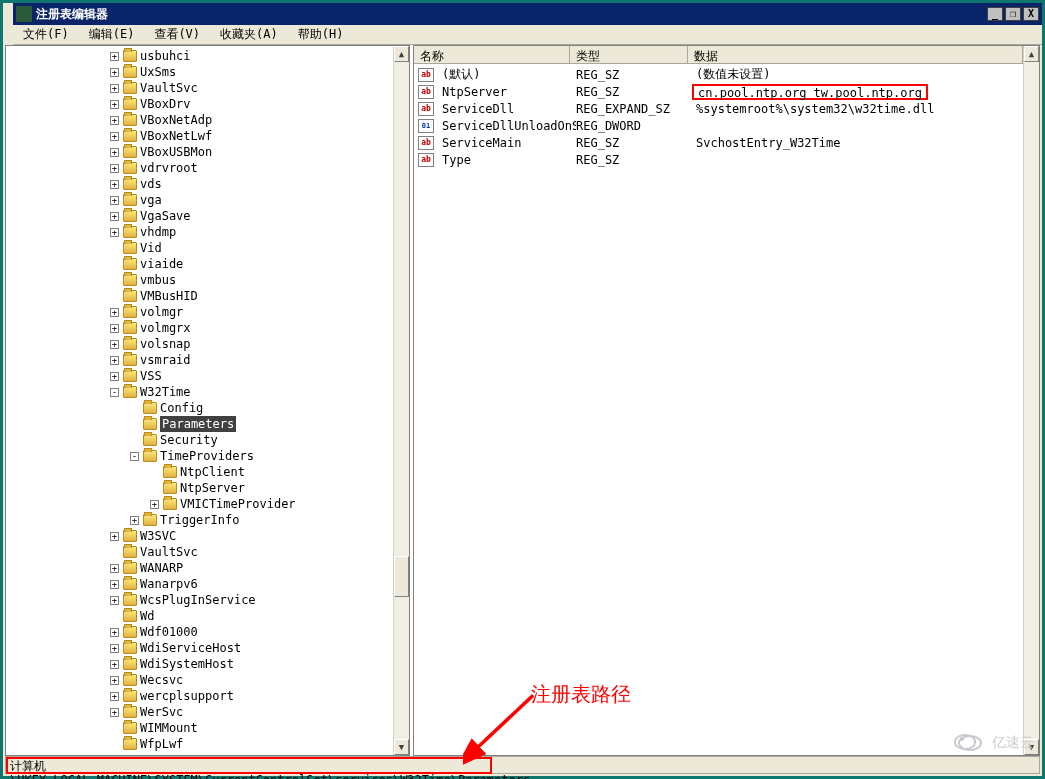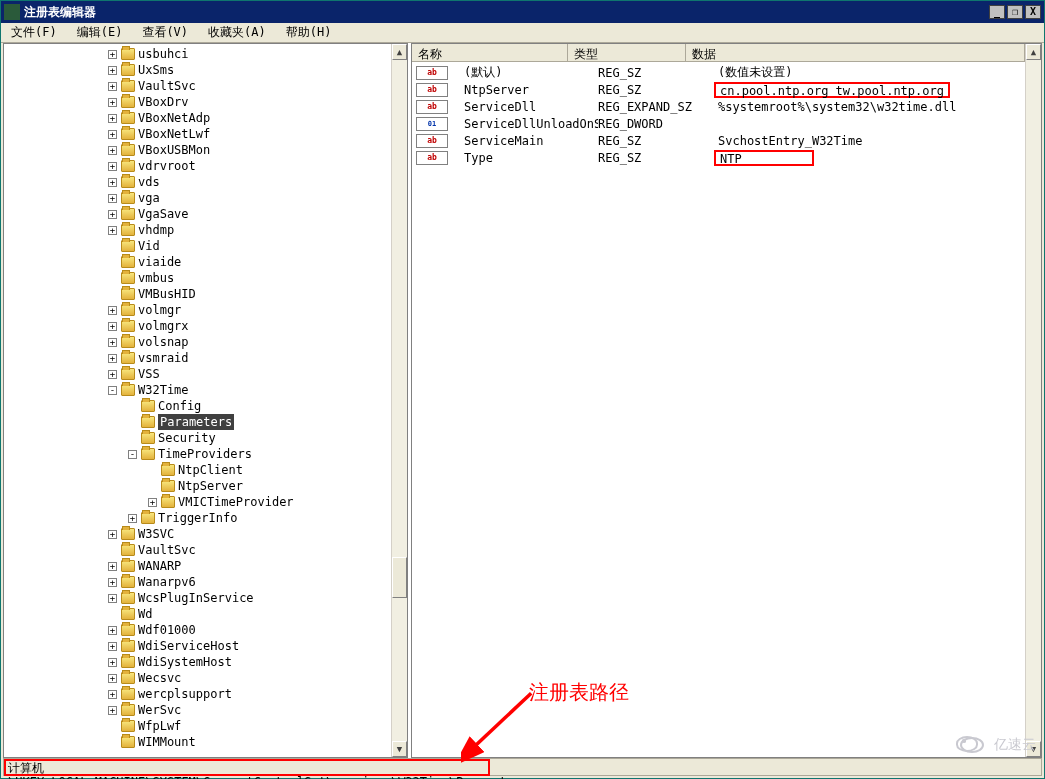--- a/index.html
+++ b/index.html
@@ -10,21 +10,22 @@
     width: 1045px;
     height: 779px;
     position: relative;
     overflow: hidden;
   }
   .window {
     width: 1045px;
     height: 779px;
     position: relative;
     background: #ece9d8;
-    border: 1px solid #0f766e;
+    border: 3px solid #0f766e;
+    padding-left: 10px;
   }
   .titlebar {
     height: 22px;
     background: linear-gradient(to bottom, #0a246a 0%, #0a246a 100%);
     color: #fff;
     display: flex;
     align-items: center;
     padding: 0 3px;
   }
   .titlebar .app-icon {
@@ -131,24 +132,24 @@
   .col-type  { width: 118px; }
   .col-data  { flex: 1; }
   .list-rows { padding-top: 2px; }
   .list-row {
     display: flex;
     height: 17px;
     align-items: center;
     padding-left: 4px;
   }
   .rv-icon {
-    width: 32px; height: 14px;
+    width: 16px; height: 14px;
     border: 1px solid #808080;
     background: #fff;
-    margin-right: 16px;
+    margin-right: 8px;
     font-size: 8px;
     color: #c00000;
     text-align: center;
     line-height: 12px;
     font-weight: bold;
   }
   .rv-icon.bin { color: #0033aa; font-size: 7px; }
   .cell-name { width: 134px; overflow: hidden; white-space: nowrap; }
   .cell-type { width: 118px; overflow: hidden; white-space: nowrap; }
   .cell-data { flex: 1; padding-left: 2px; overflow: visible; white-space: nowrap; }
@@ -531,27 +532,27 @@
             <div class="tree-row">
               <span style="display: inline-block; width: 100px;"></span>
               <span class="toggle">+</span>
               <span class="folder-icon"></span>
               <span>WerSvc</span>
             </div>
             <div class="tree-row">
               <span style="display: inline-block; width: 100px;"></span>
               <span class="toggle-none"></span>
               <span class="folder-icon"></span>
+              <span>WIMMount</span>
+            </div>
+            <div class="tree-row">
+              <span style="display: inline-block; width: 100px;"></span>
+              <span class="toggle-none"></span>
+              <span class="folder-icon"></span>
               <span>WfpLwf</span>
-            </div>
-            <div class="tree-row">
-              <span style="display: inline-block; width: 100px;"></span>
-              <span class="toggle-none"></span>
-              <span class="folder-icon"></span>
-              <span>WIMMount</span>
             </div>
           </div>
       </div>
       <div class="scrollbar-v">
         <div class="scroll-btn">▲</div>
         <div class="scroll-track">
           <div class="scroll-thumb" style="top:73%;height:6%"></div>
         </div>
         <div class="scroll-btn">▼</div>
       </div>
@@ -591,21 +592,20 @@
             <div class="list-row">
               <span class="rv-icon">ab</span>
               <span class="cell-name">ServiceMain</span>
               <span class="cell-type">REG_SZ</span>
               <span class="cell-data">SvchostEntry_W32Time</span>
             </div>
             <div class="list-row">
               <span class="rv-icon">ab</span>
               <span class="cell-name">Type</span>
               <span class="cell-type">REG_SZ</span>
-              <span class="cell-data"><span class="hl-red" style="min-width: 100px;">NTP</span></span>
             </div>
           </div>
       </div>
       <div class="scrollbar-v">
         <div class="scroll-btn">▲</div>
         <div class="scroll-track"></div>
         <div class="scroll-btn">▼</div>
       </div>
     </div>
 

